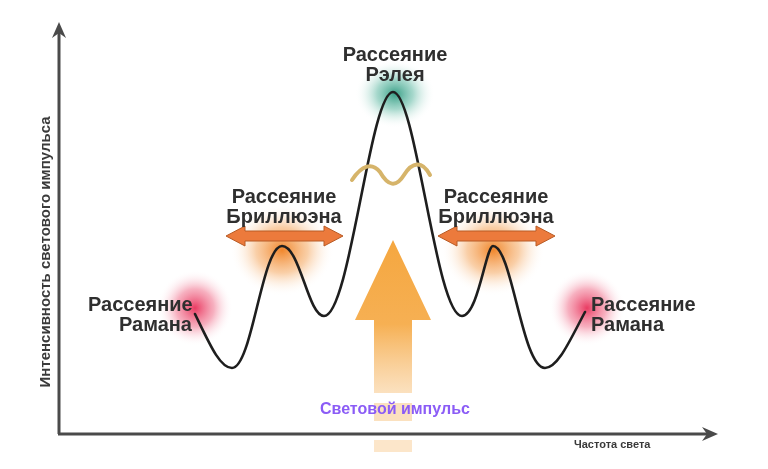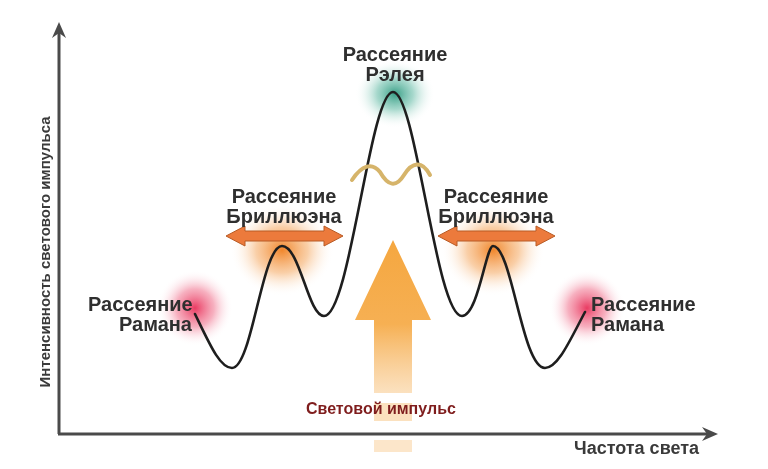--- a/index.html
+++ b/index.html
@@ -5,22 +5,22 @@
   html, body { margin: 0; padding: 0; background: #ffffff; }
   body { width: 768px; height: 469px; position: relative; overflow: hidden;
          font-family: "Liberation Sans", sans-serif; }
   .canvas { position: absolute; left: 0; top: 0; width: 768px; height: 469px; }
   .label { position: absolute; font-weight: bold; color: #2f2f2f; font-size: 20px;
            line-height: 20px; text-align: center; white-space: nowrap; }
   .label span { display: block; }
   .axis-y-label { position: absolute; left: 44px; top: 252px; transform: translate(-50%, -50%) rotate(-90deg);
                   font-weight: bold; color: #3a3a3a; font-size: 15px; white-space: nowrap; }
   .axis-x-label { position: absolute; left: 574px; top: 438px; font-weight: bold; color: #3a3a3a;
-                  font-size: 18px; white-space: nowrap; }
-  .pulse-label { position: absolute; left: 306px; top: 400px; font-weight: bold; color: #7f1d1d;
+                  font-size: 11px; white-space: nowrap; }
+  .pulse-label { position: absolute; left: 320px; top: 400px; font-weight: bold; color: #8b5cf6;
                  font-size: 16px; white-space: nowrap; }
 </style>
 </head>
 <body>
 
 <svg class="canvas" viewBox="0 0 768 469" width="768" height="469">
   <defs>
     <radialGradient id="gTeal" cx="50%" cy="50%" r="50%">
       <stop offset="0%" stop-color="#2f9a80" stop-opacity="0.95"></stop>
       <stop offset="45%" stop-color="#5db8a2" stop-opacity="0.55"></stop>

